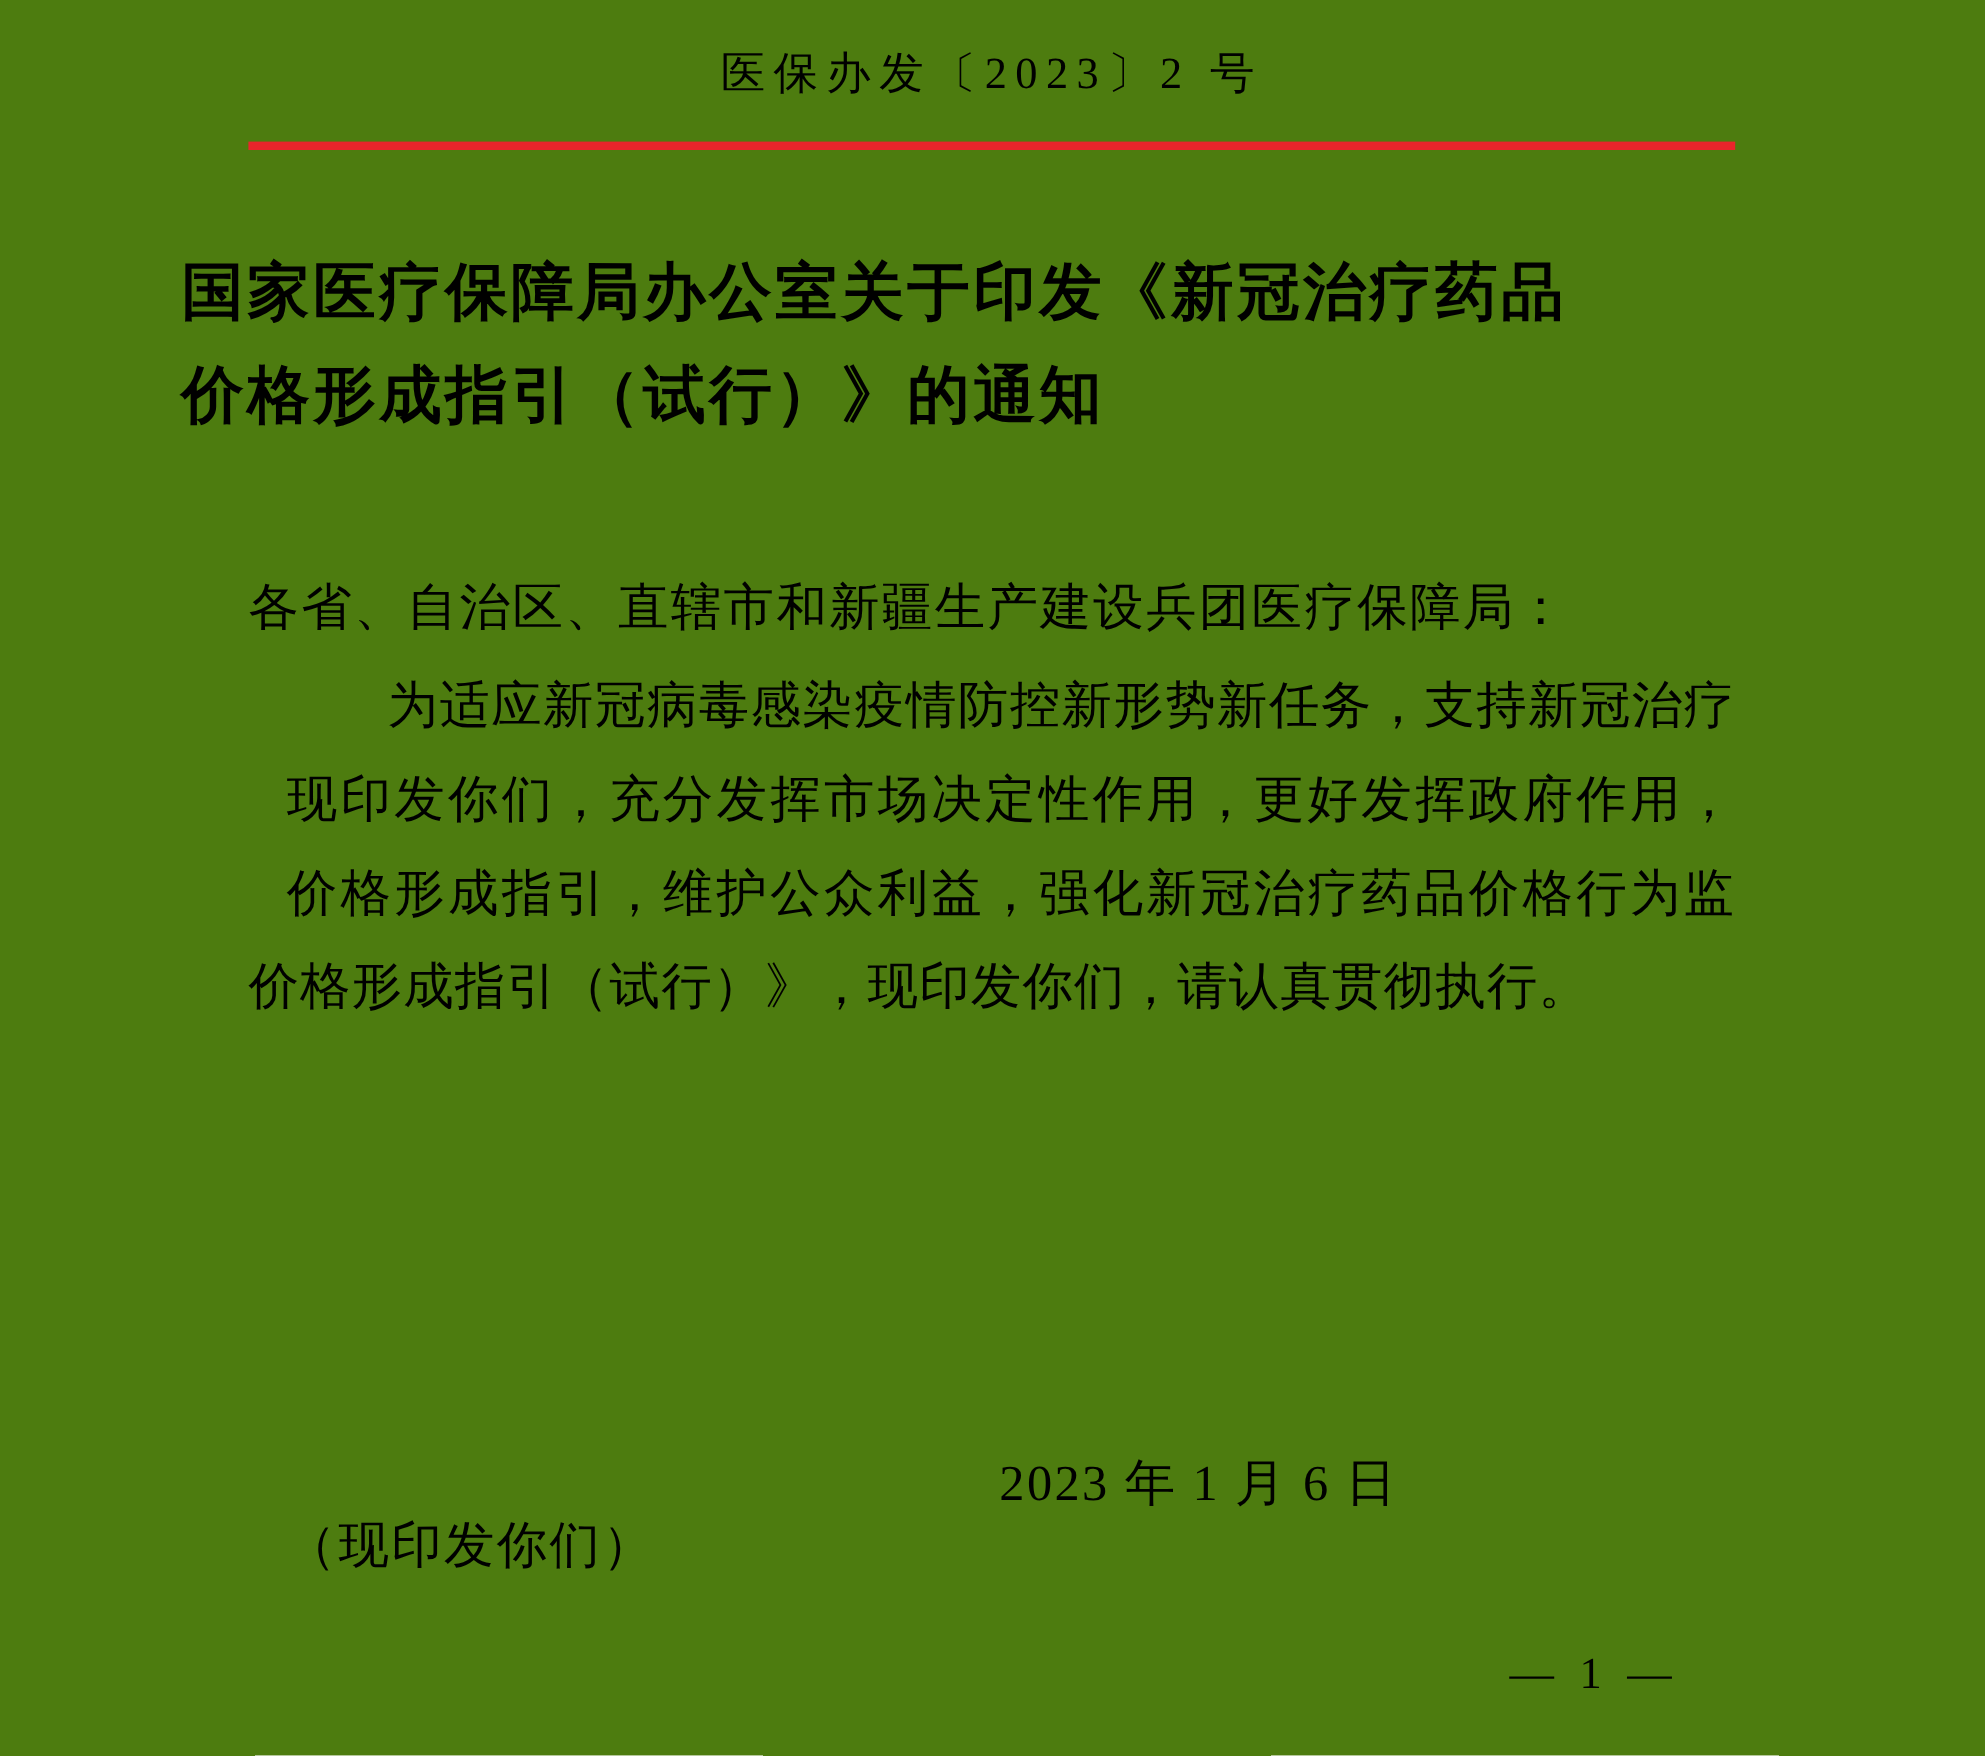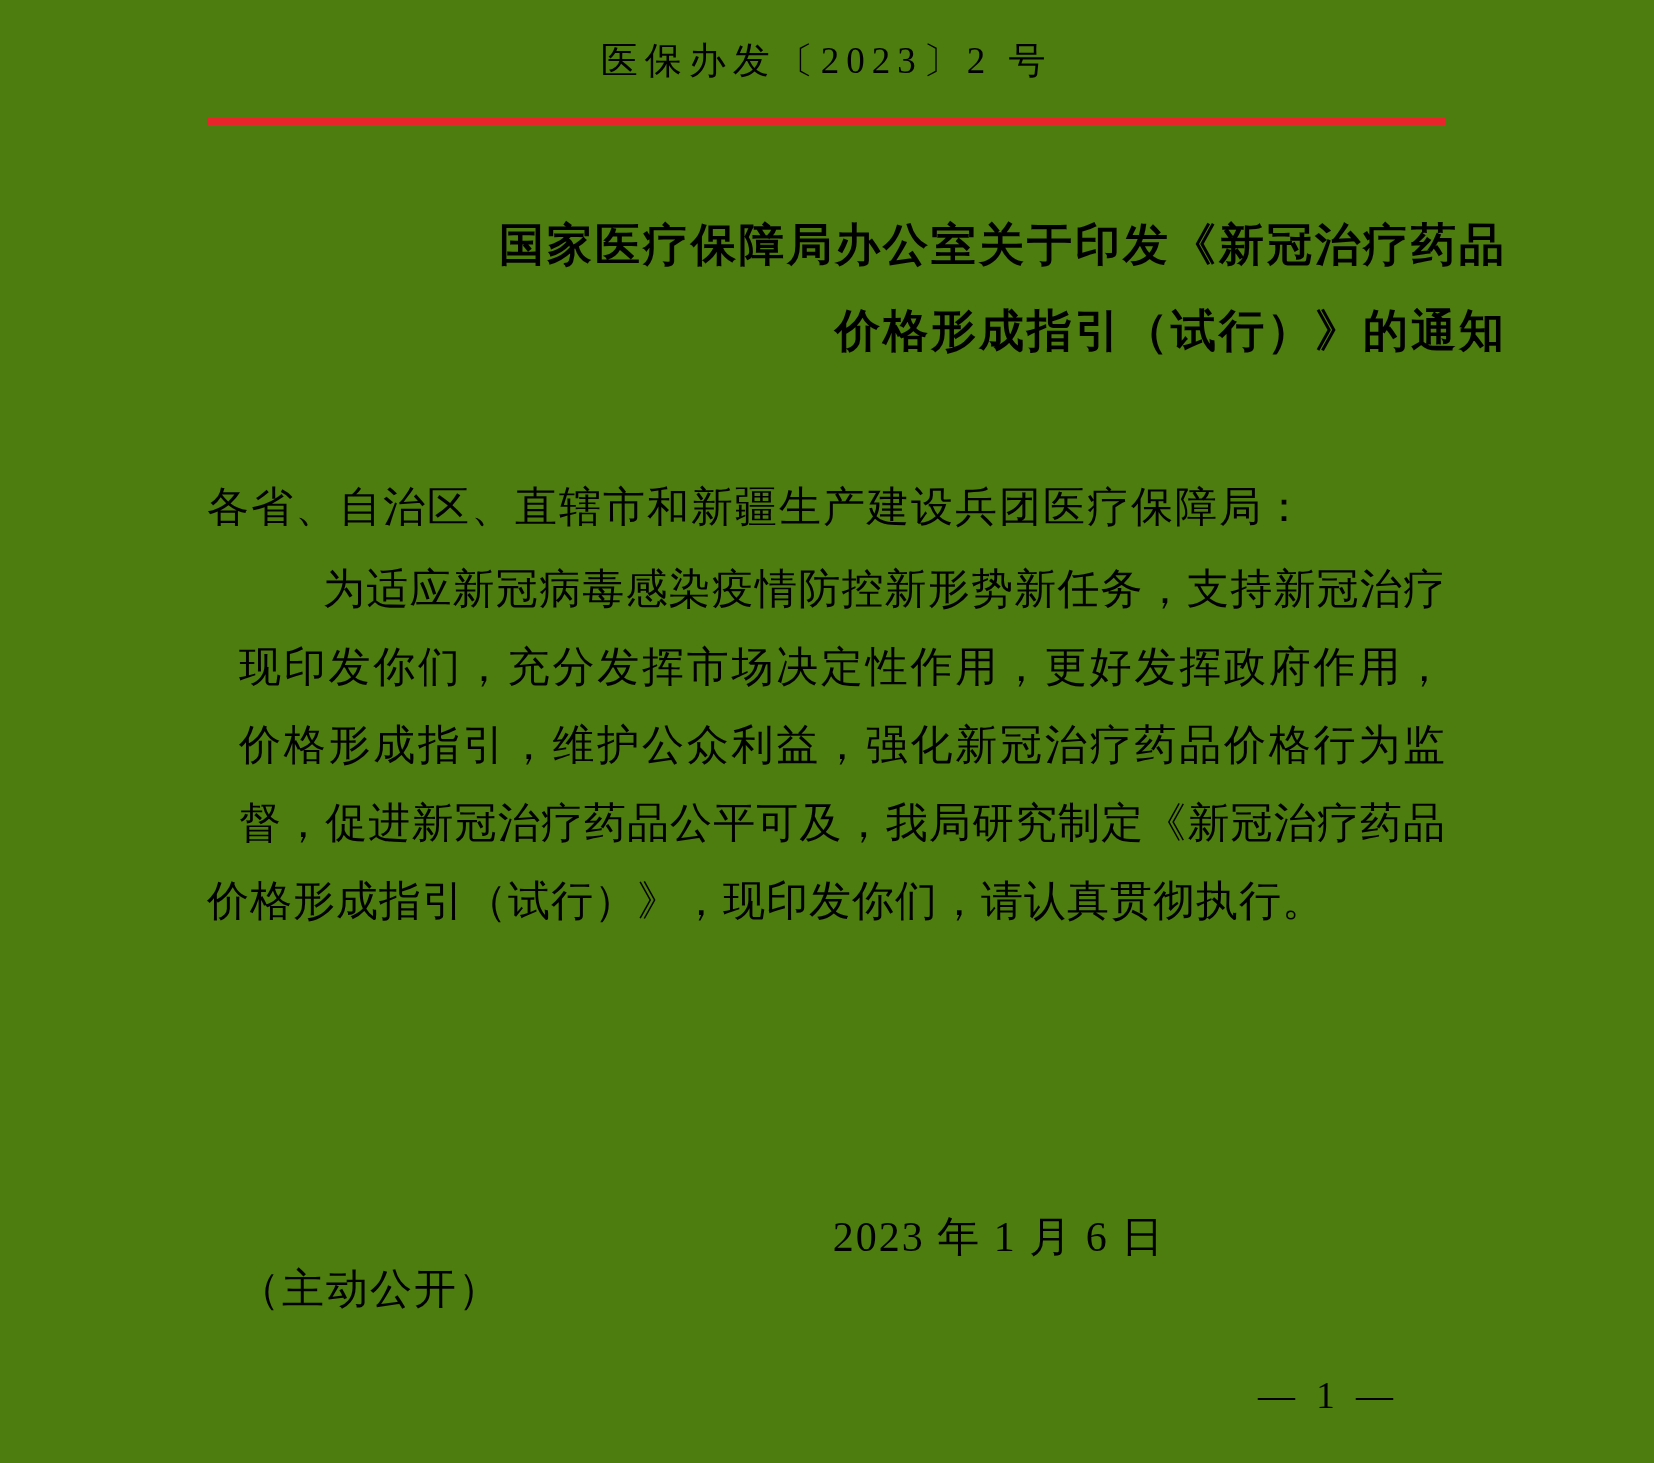--- a/index.html
+++ b/index.html
@@ -31,24 +31,24 @@
     position: absolute;
     top: 118px;
     left: 207px;
     width: 1239px;
     height: 7px;
     background: #e8252b;
   }
   .title-block {
     position: absolute;
     top: 202px;
-    left: 168px;
+    left: 151px;
     width: 1339px;
-    text-align: right;
-    font-size: 45px;
+    text-align: left;
+    font-size: 52px;
     font-weight: bold;
     line-height: 86px;
     letter-spacing: 3px;
   }
   .salutation {
     position: absolute;
     top: 482px;
     left: 207px;
     width: 1239px;
     font-size: 42px;
@@ -129,24 +129,23 @@
     <div>国家医疗保障局办公室关于印发《新冠治疗药品</div>
     <div>价格形成指引（试行）》的通知</div>
   </div>
 
   <div class="salutation">各省、自治区、直辖市和新疆生产建设兵团医疗保障局：</div>
 
   <div class="body-block">
     <div class="body-line justified indent">为适应新冠病毒感染疫情防控新形势新任务，支持新冠治疗</div>
     <div class="body-line justified">现印发你们，充分发挥市场决定性作用，更好发挥政府作用，</div>
     <div class="body-line justified">价格形成指引，维护公众利益，强化新冠治疗药品价格行为监</div>
-    <div class="body-line justified">督，促进新冠治疗药品公平可及，我局研究制定《新冠治疗药品</div>
     <div class="body-line">价格形成指引（试行）》，现印发你们，请认真贯彻执行。</div>
   </div>
 
 
   <div class="sign-date">2023 年 1 月 6 日</div>
 
-  <div class="disclosure">（主动公开）</div>
+  <div class="disclosure">（现印发你们）</div>
 
   <div class="page-number">— 1 —</div>
 
 </div>
 
 </body></html>

